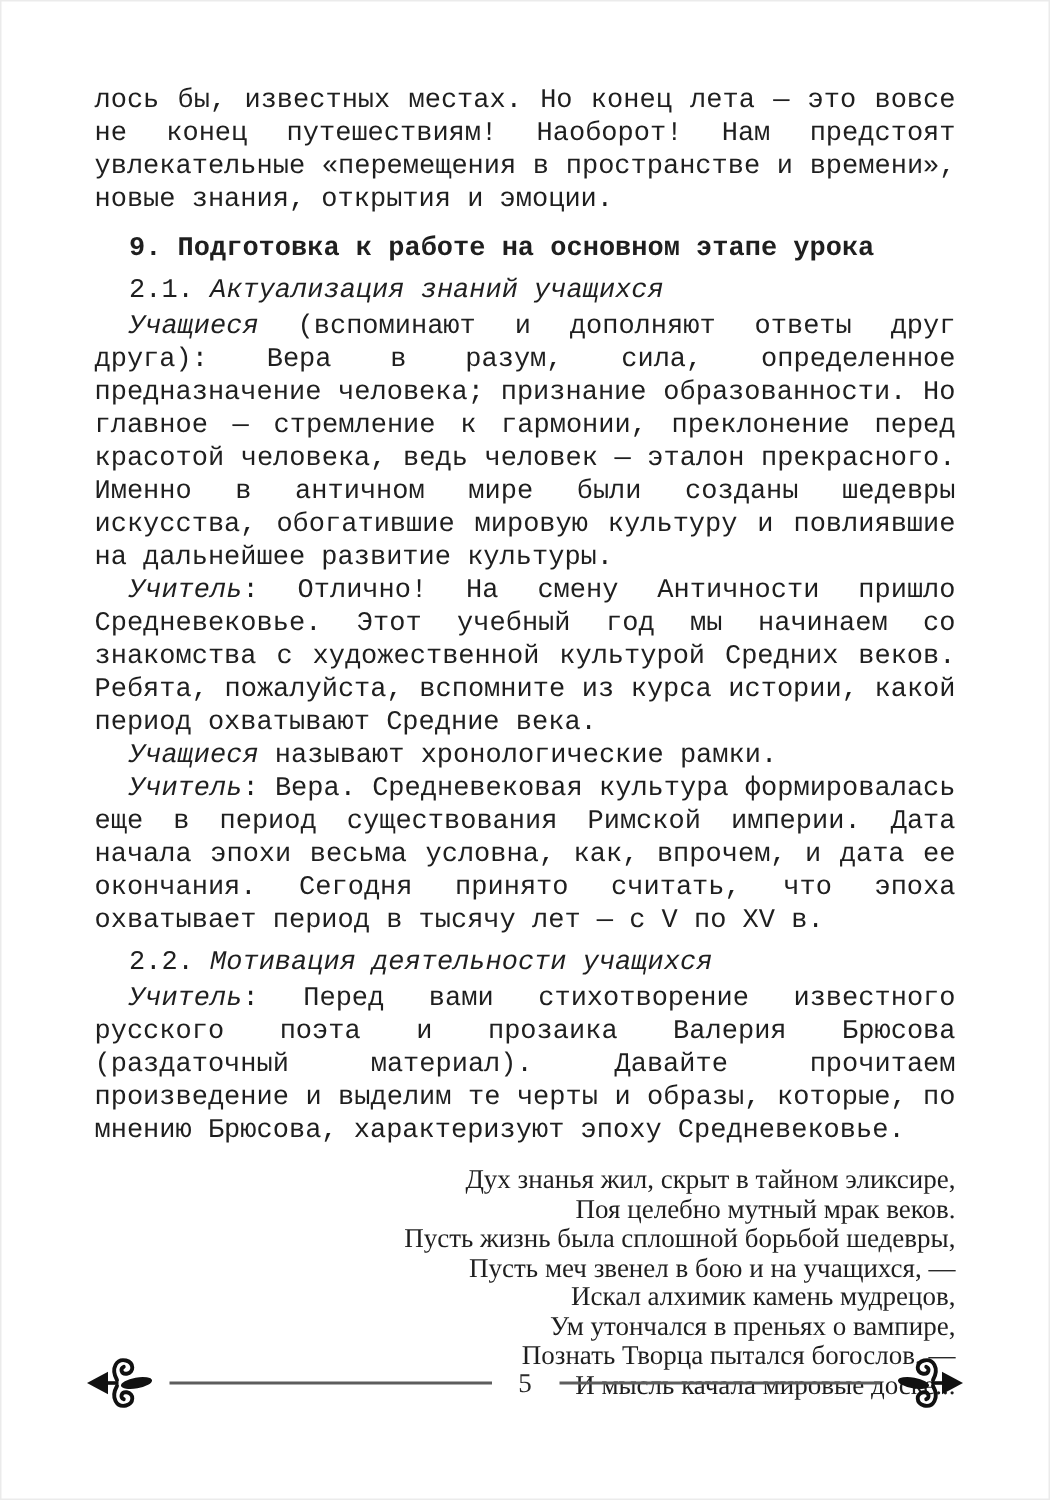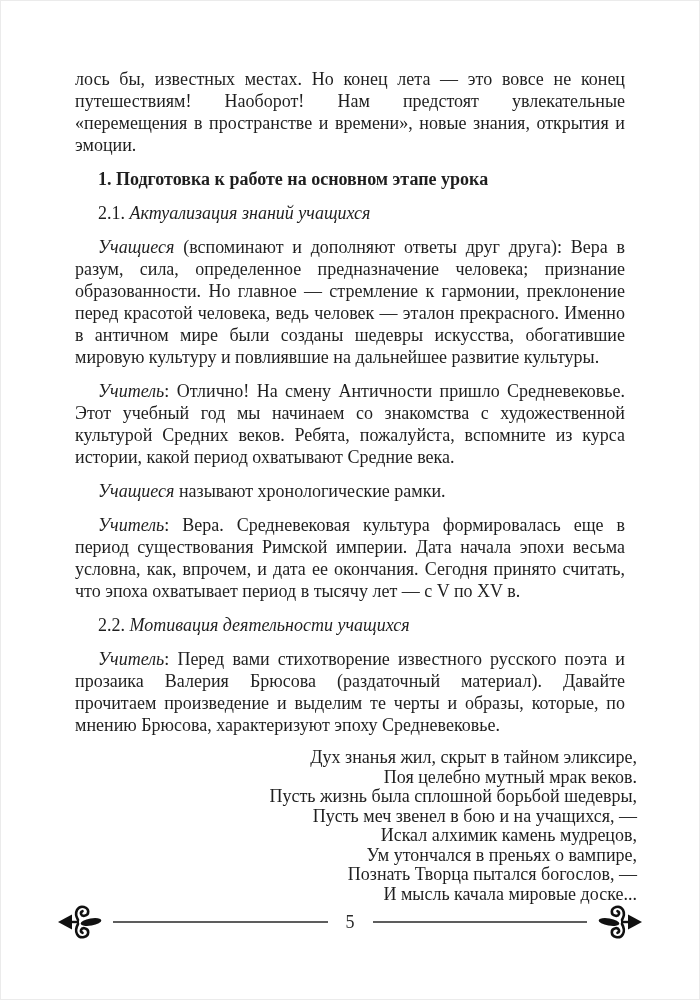--- a/index.html
+++ b/index.html
@@ -15,21 +15,21 @@
     font-family: "Liberation Serif", "DejaVu Serif", serif;
     color: #1f1f1f;
   }
   .text-block {
     position: absolute;
     left: 63px; top: 56px; width: 574px;
     font-size: 18px; line-height: 22px;
     text-align: justify;
     hyphens: auto;
   }
-  .para { margin: 12px; }
+  .para { margin: 0; font-family: Liberation Mono, monospace; }
   .indent { text-indent: 23px; }
   .lead { font-style: italic; }
   .heading {
     font-weight: bold;
     text-indent: 23px;
     margin-top: 11px;
   }
   .subheading {
     text-indent: 23px;
     margin-top: 6px;
@@ -66,21 +66,21 @@
 </head>
 <body>
 
 <div class="page">
 
   <div class="text-block">
 
     <p class="para"><span>лось бы, известных местах. Но конец лета — это вовсе не конец путешествиям! Наоборот! Нам предстоят увлекательные «перемещения в пространстве и времени», новые знания, открытия и эмоции.</span></p>
 
 
-    <p class="para heading">1. Подготовка к работе на основном этапе урока</p>
+    <p class="para heading">9. Подготовка к работе на основном этапе урока</p>
 
     <p class="para subheading"><span class="sub-num">2.1.</span> <span class="sub-title">Актуализация знаний учащихся</span></p>
 
 
     <p class="para indent"><span class="lead">Учащиеся</span><span> (вспоминают и дополняют ответы друг друга): Вера в разум, сила, определенное предназначение человека; признание образованности. Но главное — стремление к гармонии, преклонение перед красотой человека, ведь человек — эталон прекрасного. Именно в античном мире были созданы шедевры искусства, обогатившие мировую культуру и повлиявшие на дальнейшее развитие культуры.</span></p>
 
     <p class="para indent"><span class="lead">Учитель</span><span>: Отлично! На смену Античности пришло Средневековье. Этот учебный год мы начинаем со знакомства с художественной культурой Средних веков. Ребята, пожалуйста, вспомните из курса истории, какой период охватывают Средние века.</span></p>
 
     <p class="para indent"><span class="lead">Учащиеся</span><span> называют хронологические рамки.</span></p>
 

